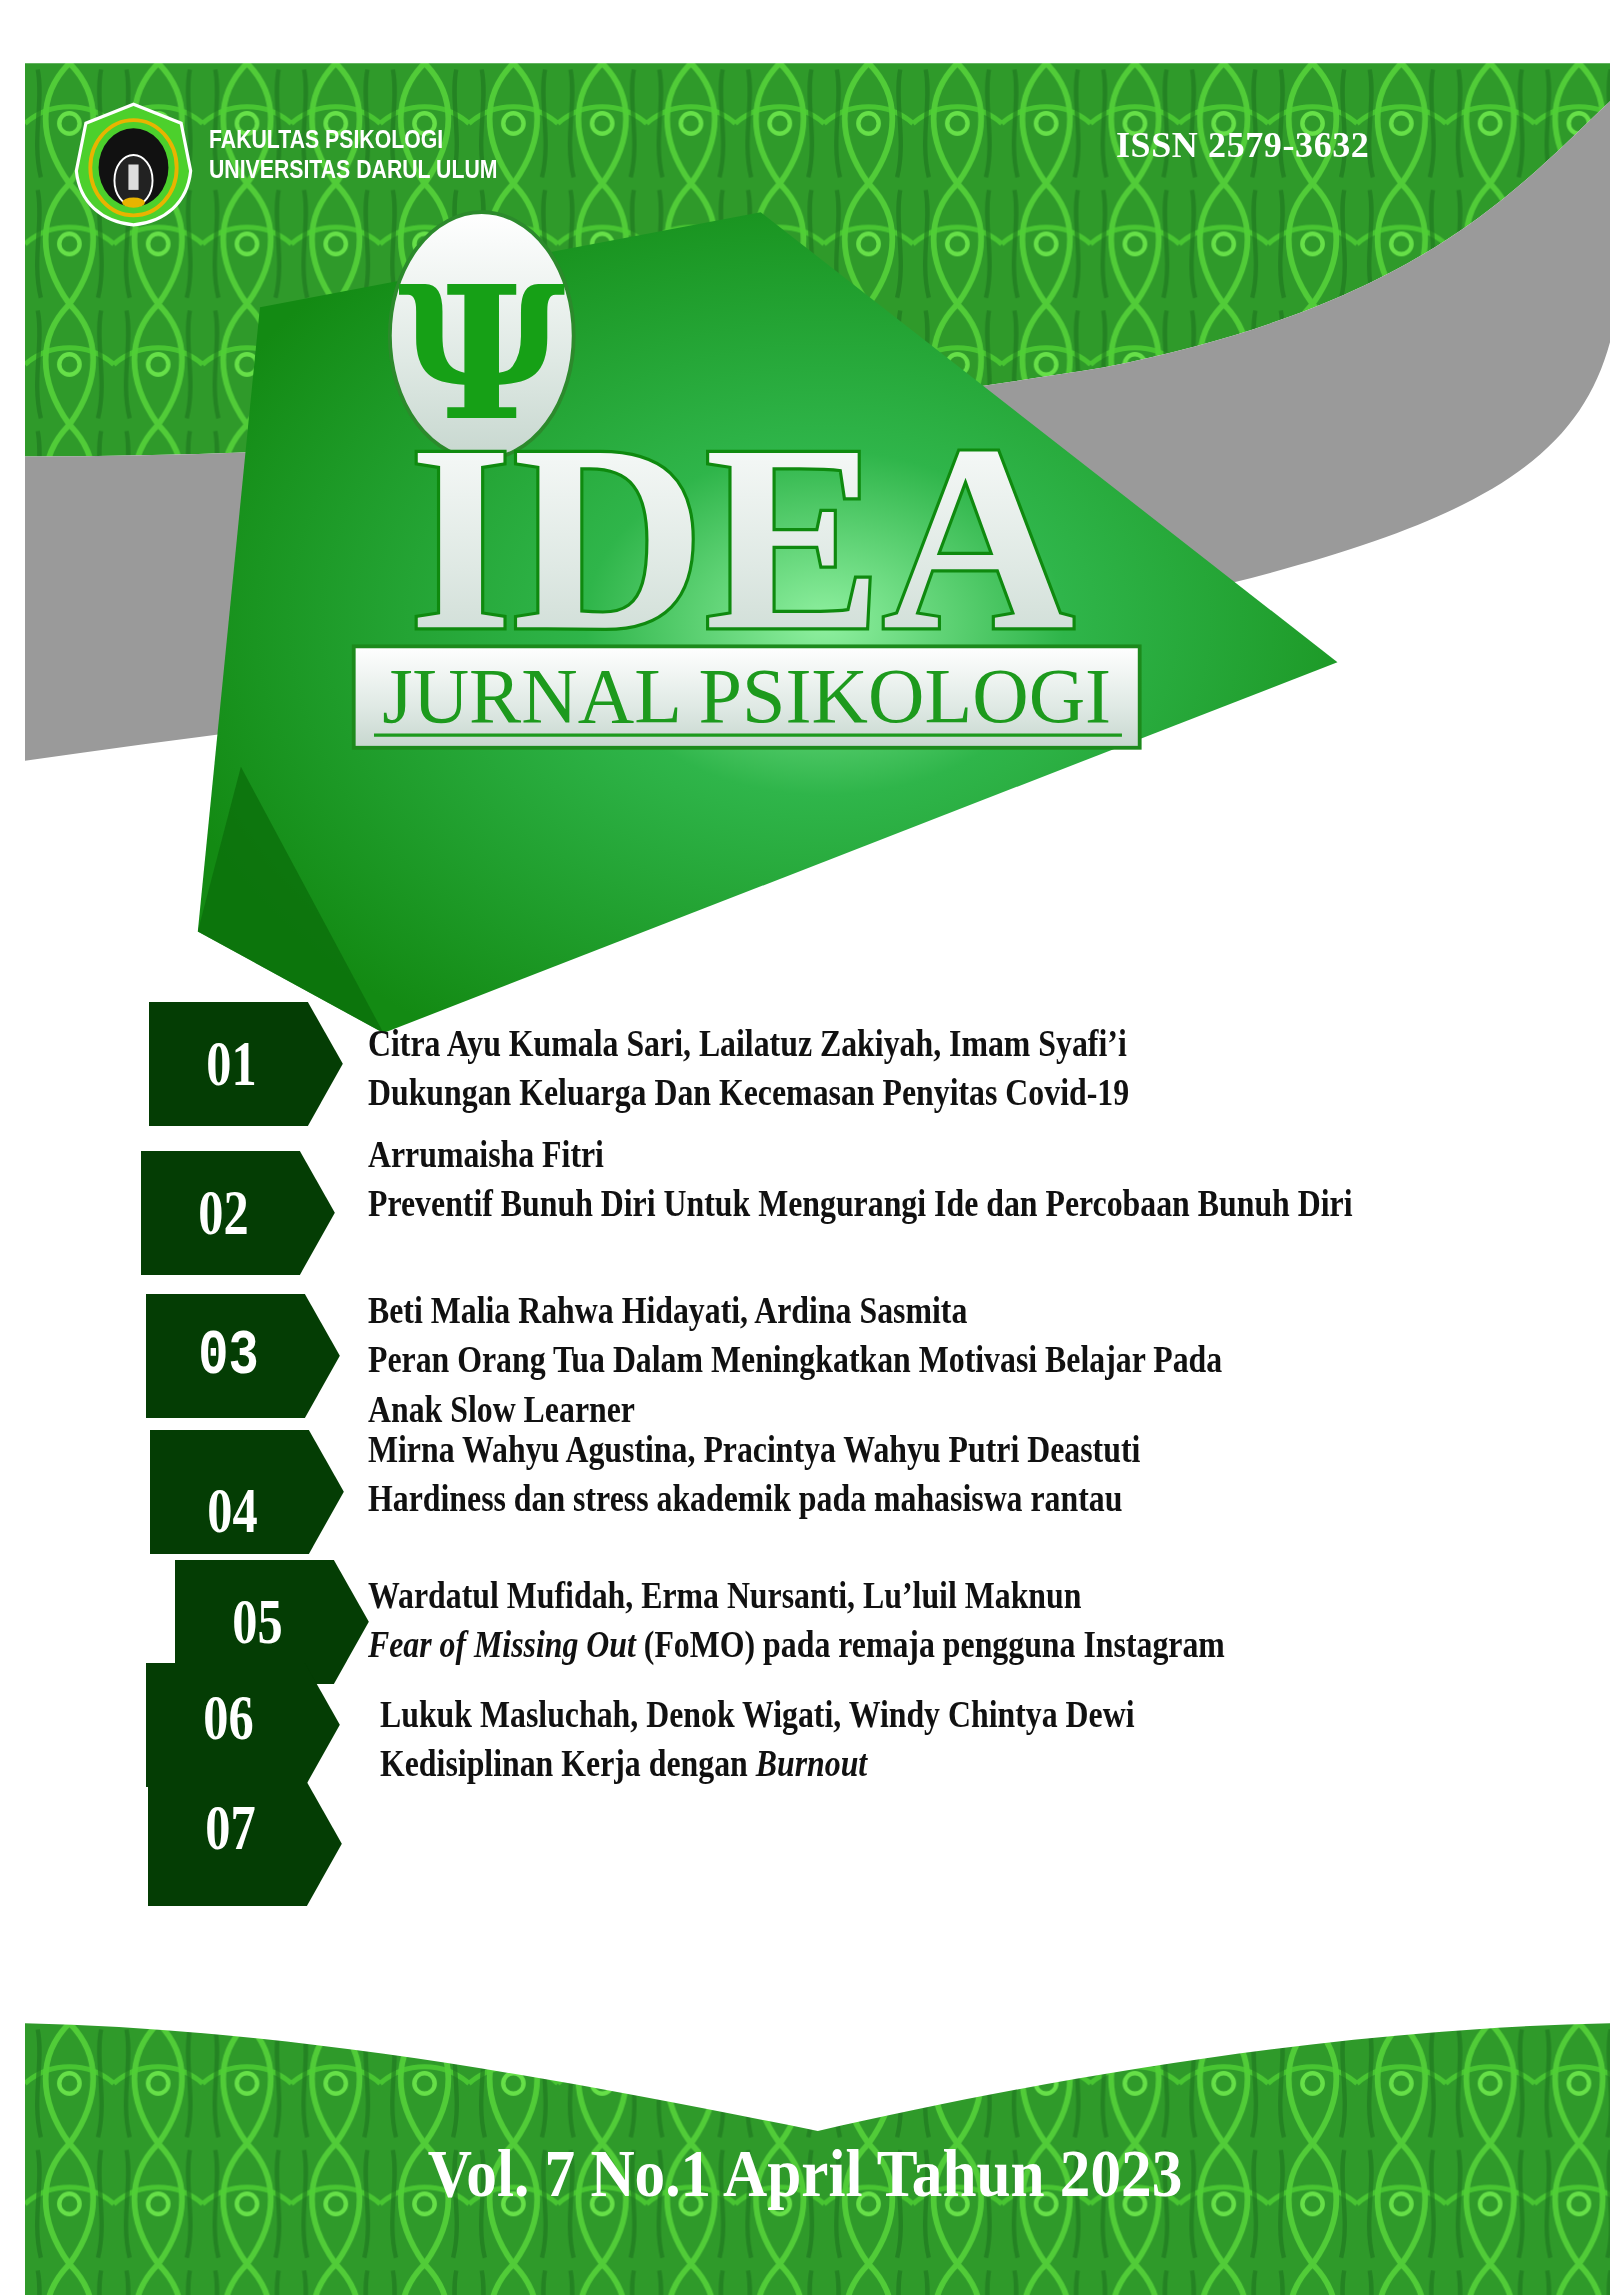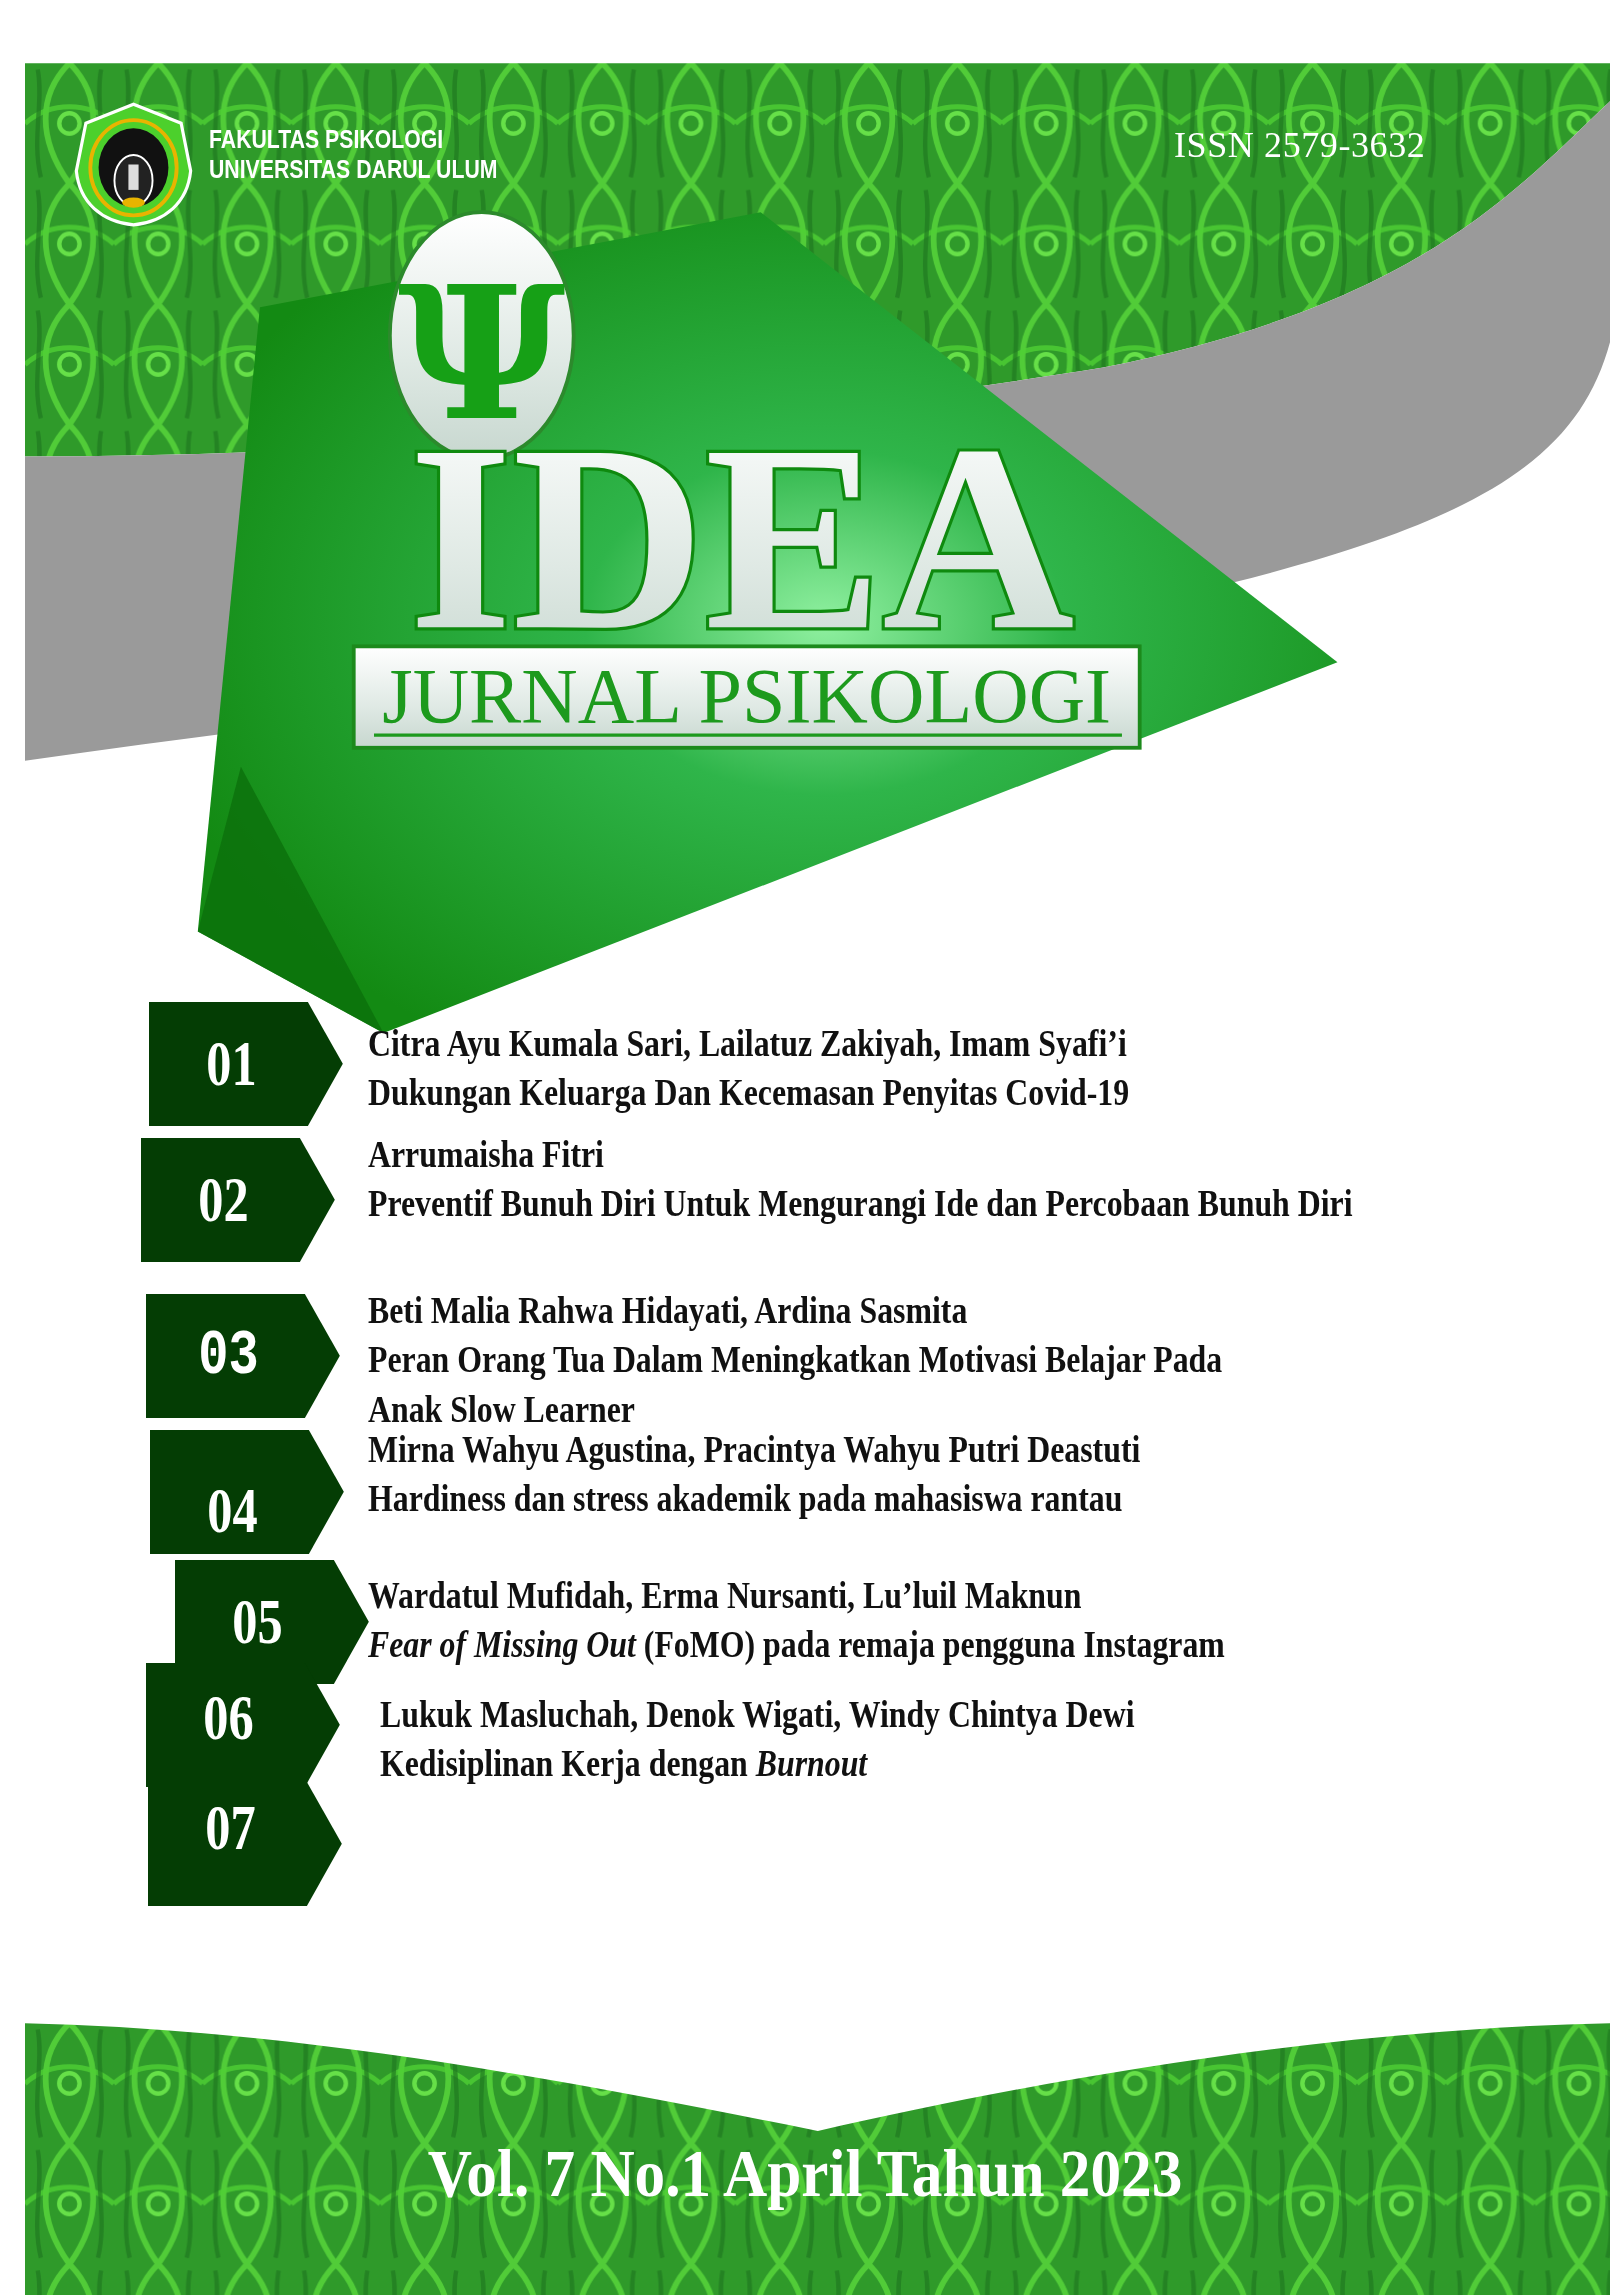--- a/index.html
+++ b/index.html
@@ -5,21 +5,21 @@
   html, body { margin:0; padding:0; background:#ffffff; }
   body { width:1610px; height:2295px; position:relative; overflow:hidden; font-family:"Liberation Serif", serif; }
 
   #top-band { position:absolute; left:25px; top:63px; width:1585px; height:698px; }
   #top-band svg { position:absolute; left:0; top:0; }
 
   #bottom-band { position:absolute; left:25px; top:2023px; width:1585px; height:273px; }
 
   .logo { position:absolute; left:70px; top:101px; width:127px; height:127px; }
   .faculty { position:absolute; left:209px; top:124px; color:#fff; font-family:"Liberation Sans Narrow","Liberation Sans",sans-serif; font-weight:bold; font-size:25px; line-height:30px; transform:scaleX(0.85); transform-origin:left; }
-  .issn { position:absolute; left:1174px; top:124px; color:#fff; font-weight:normal; font-size:36px; letter-spacing:0.6px; }
+  .issn { position:absolute; left:1116px; top:124px; color:#fff; font-weight:bold; font-size:36px; letter-spacing:0.6px; }
 
   .title-block { position:absolute; left:190px; top:209px; width:1173px; height:824px; }
 
   .toc-item { position:absolute; left:0; width:1610px; }
   .num-badge { position:absolute; width:197px; height:148px; }
   .num-badge svg { position:absolute; left:0; top:0; }
   .num-badge span { position:absolute; left:0; width:165px; top:0; height:124px; display:flex; align-items:center; justify-content:center; color:#fff; font-weight:bold; font-size:63px; transform:scaleX(0.8); }
   .toc-text { position:absolute; left:368px; color:#111; font-weight:bold; font-size:37px; line-height:46px; white-space:nowrap; transform:scaleX(0.86); transform-origin:left; }
   .toc-text i { font-style:italic; }
 
@@ -95,21 +95,21 @@
     <svg width="197" height="124" viewBox="0 0 310 195">
         <polygon points="0,0 250,0 305,97 250,195 0,195" fill="#043d04"></polygon>
       </svg>
     <span>01</span>
   </div>
   <div class="toc-text" style="top:19px;">Citra Ayu Kumala Sari, Lailatuz Zakiyah, Imam Syafi’i</div>
   <div class="toc-text" style="top:68px;">Dukungan Keluarga Dan Kecemasan Penyitas Covid-19</div>
 </div>
 
 <div class="toc-item" style="top:1138px;">
-  <div class="num-badge" style="left:141px;top:0;">
+  <div class="num-badge" style="left:141px;top:13px;">
     <svg width="197" height="124" viewBox="0 0 310 195">
         <polygon points="0,0 250,0 305,97 250,195 0,195" fill="#043d04"></polygon>
       </svg>
     <span>02</span>
   </div>
   <div class="toc-text" style="top:-6.3px;">Arrumaisha Fitri</div>
   <div class="toc-text" style="top:43px;">Preventif Bunuh Diri Untuk Mengurangi Ide dan Percobaan Bunuh Diri</div>
 </div>
 
 <div class="toc-item" style="top:1294px;">

